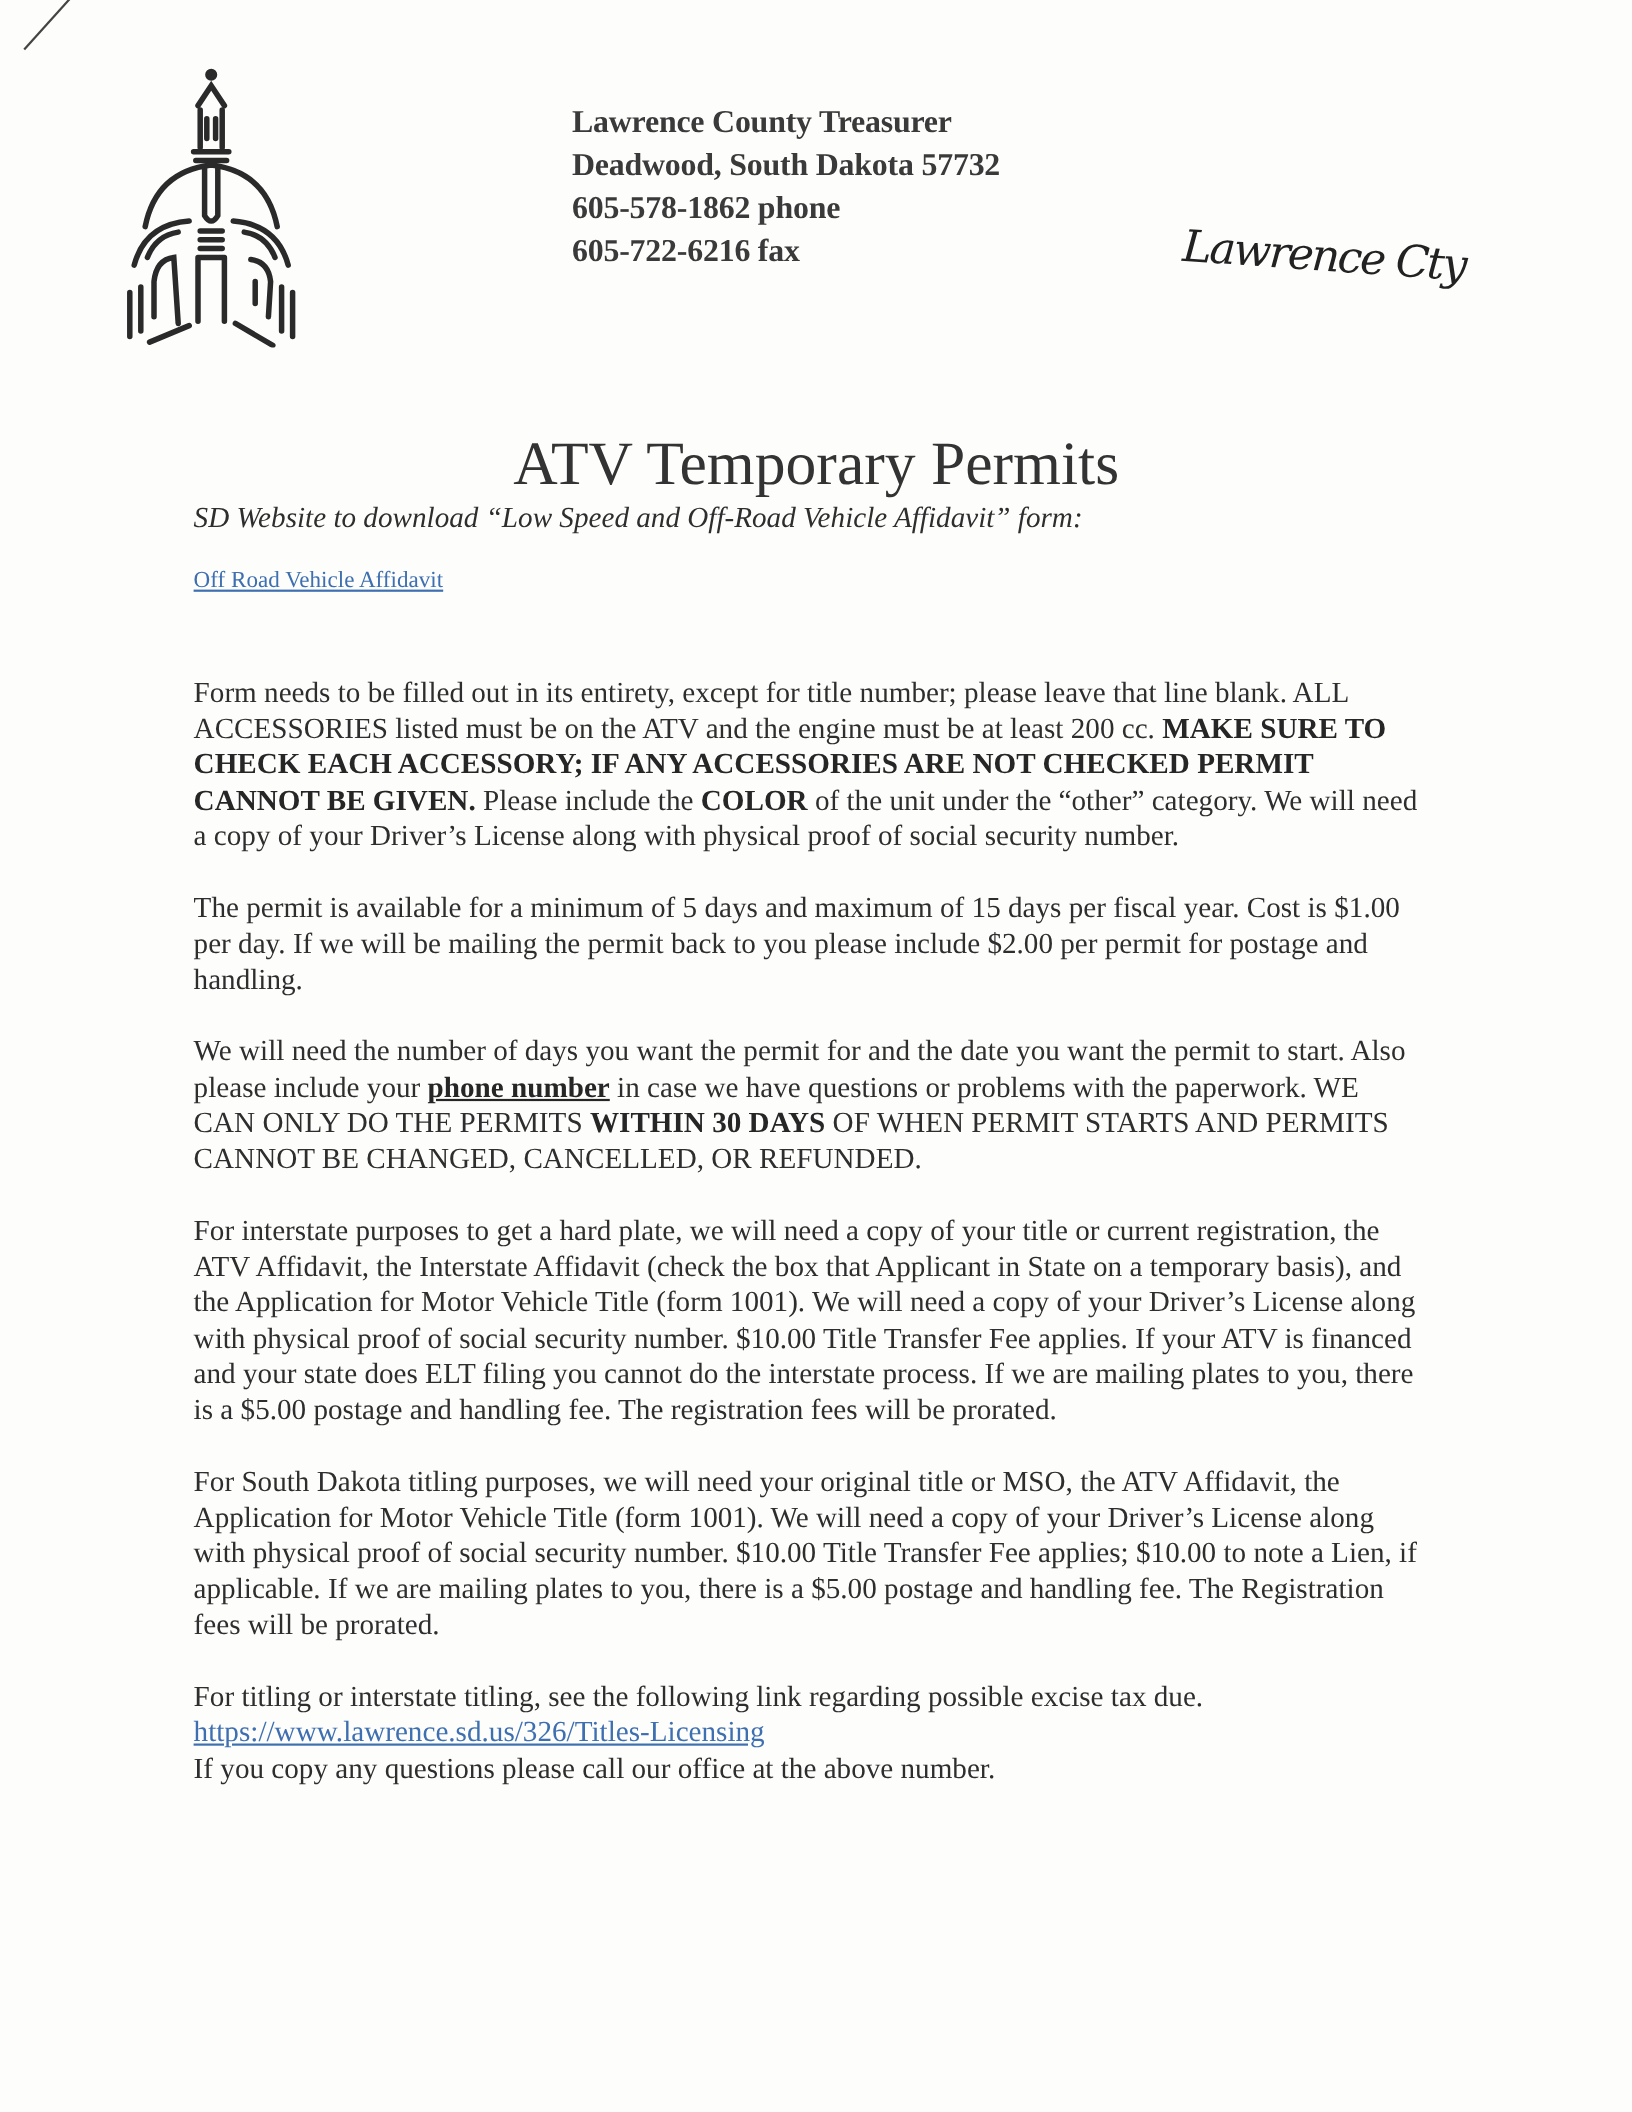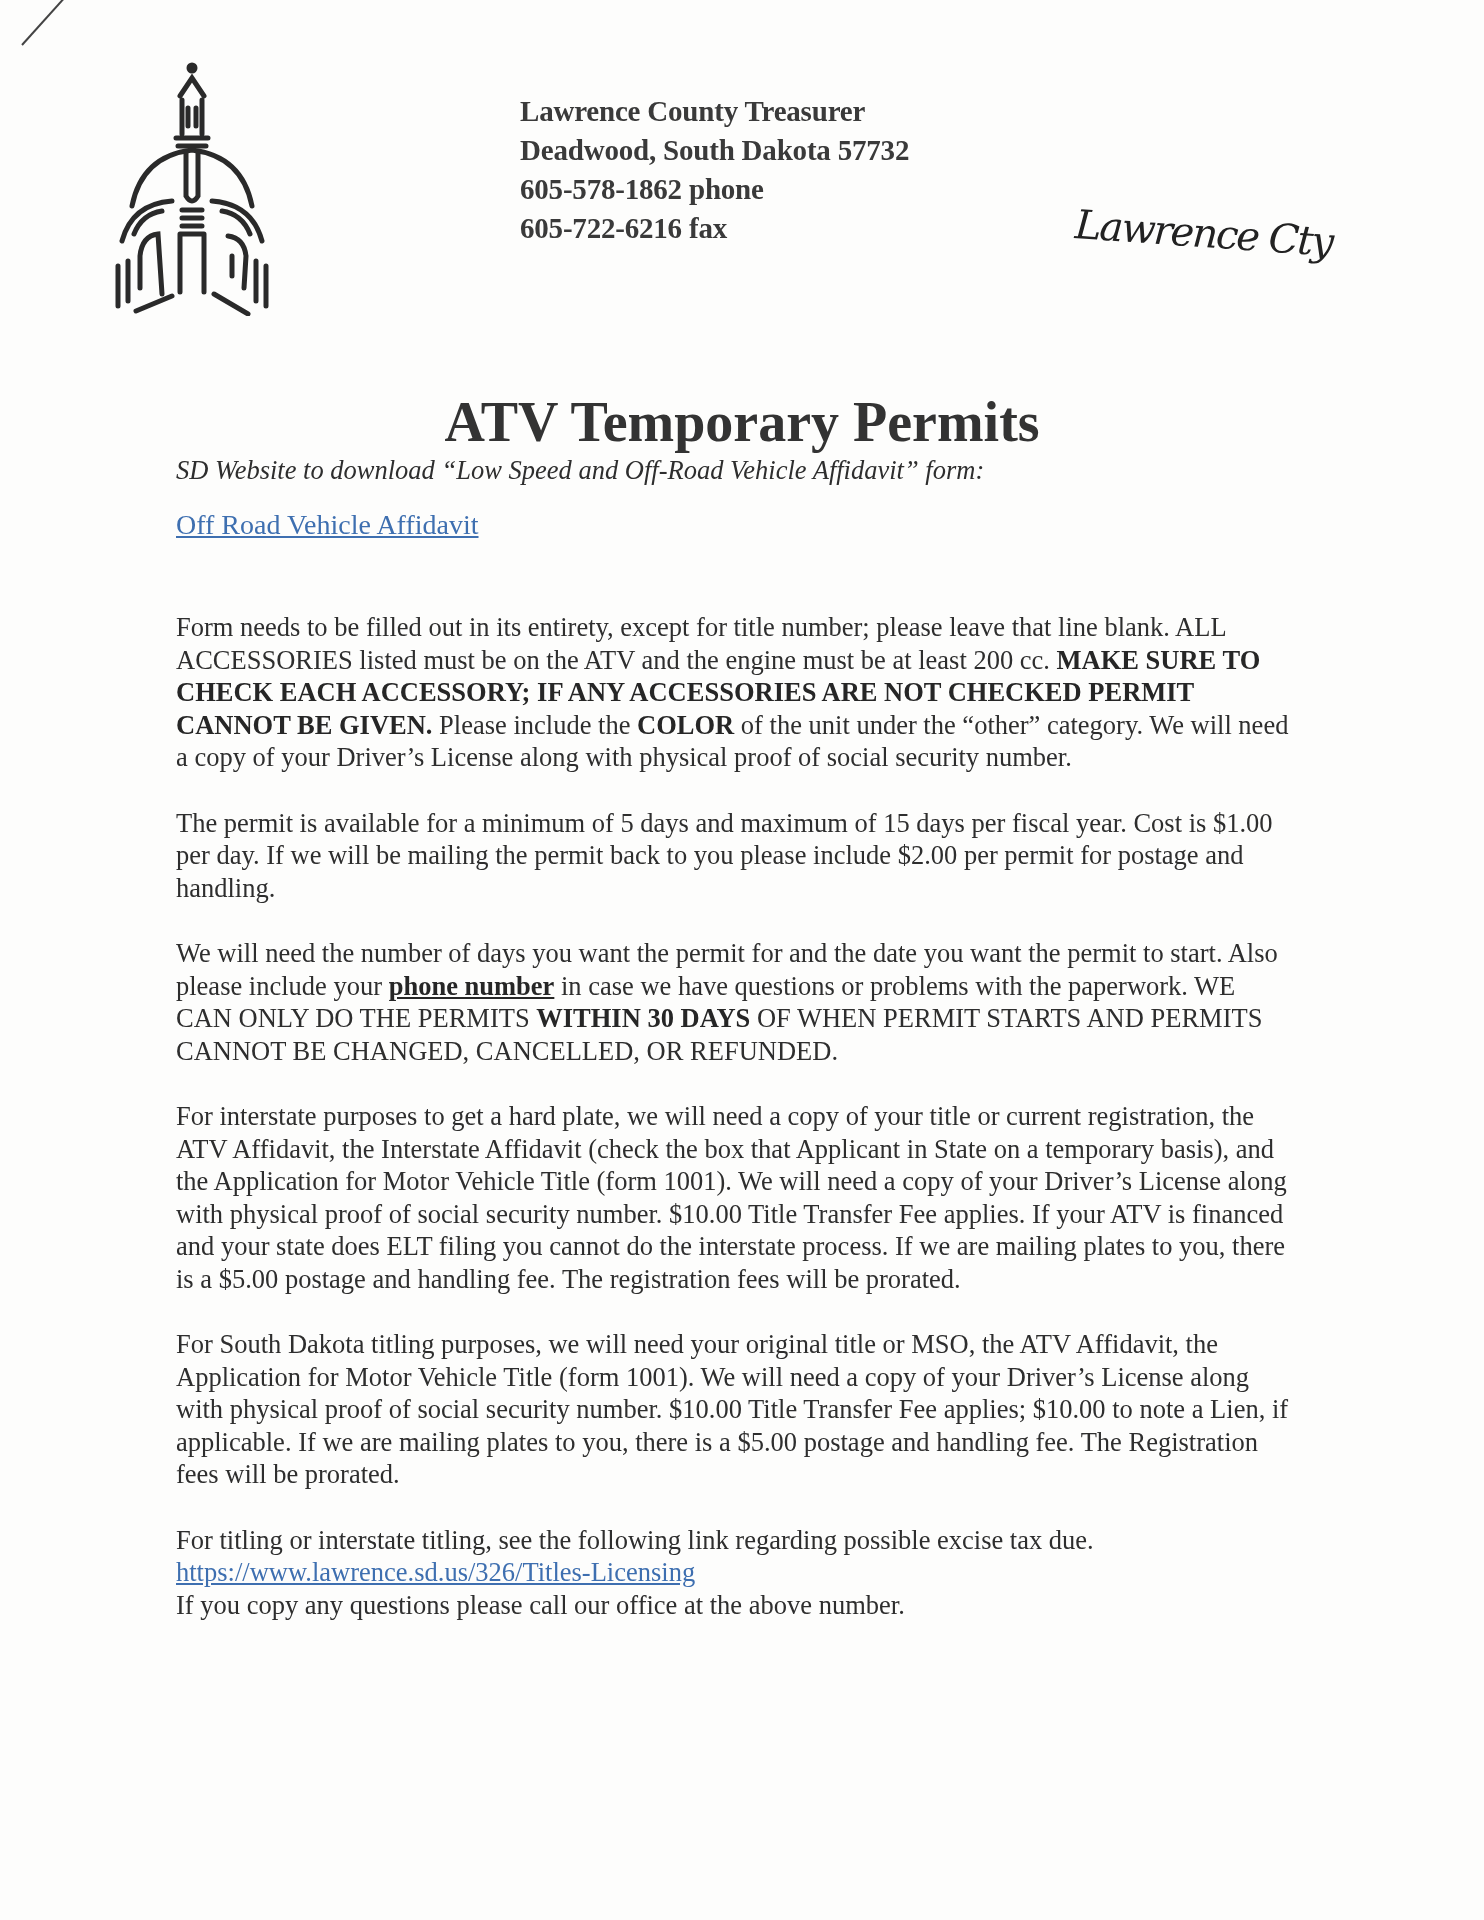--- a/index.html
+++ b/index.html
@@ -13,30 +13,30 @@
     position: absolute; left: 520px; top: 92px; width: 520px; text-align: left;
     font-weight: bold; font-size: 29px; line-height: 39px; color: #3a3a3a; letter-spacing: -0.2px;
   }
   .letterhead div { white-space: nowrap; }
   .signature {
     position: absolute; left: 1075px; top: 210px; font-family: "DejaVu Serif", serif; font-style: italic;
     font-size: 40px; color: #222; transform: rotate(4deg); letter-spacing: -2px;
   }
   .title {
     position: absolute; left: 0; width: 1484px; top: 352px; text-align: center;
-    font-size: 56px; color: #333; font-weight: bold;
+    font-size: 56px; color: #333; font-weight: normal;
   }
   .content {
     position: absolute; left: 176px; top: 454px; width: 1120px;
     font-size: 26.5px; line-height: 32.5px; color: #2e2e2e;
   }
   .content p { margin: 0; }
   .intro { margin-bottom: 22px !important; font-style: italic; }
   a.link { color: #3e6fb0; text-decoration: underline; }
-  .link-small { font-size: 28px; margin-top: 28px; }
+  .link-small { font-size: 21px; margin-top: 28px; }
   .block { margin-top: 33px !important; }
   .first-block { margin-top: 70px !important; }
   .u { text-decoration: underline; }
   b { font-weight: bold; color: #262626; }
 </style>
 </head>
 <body>
 
 <div class="stray-mark"></div>
 

